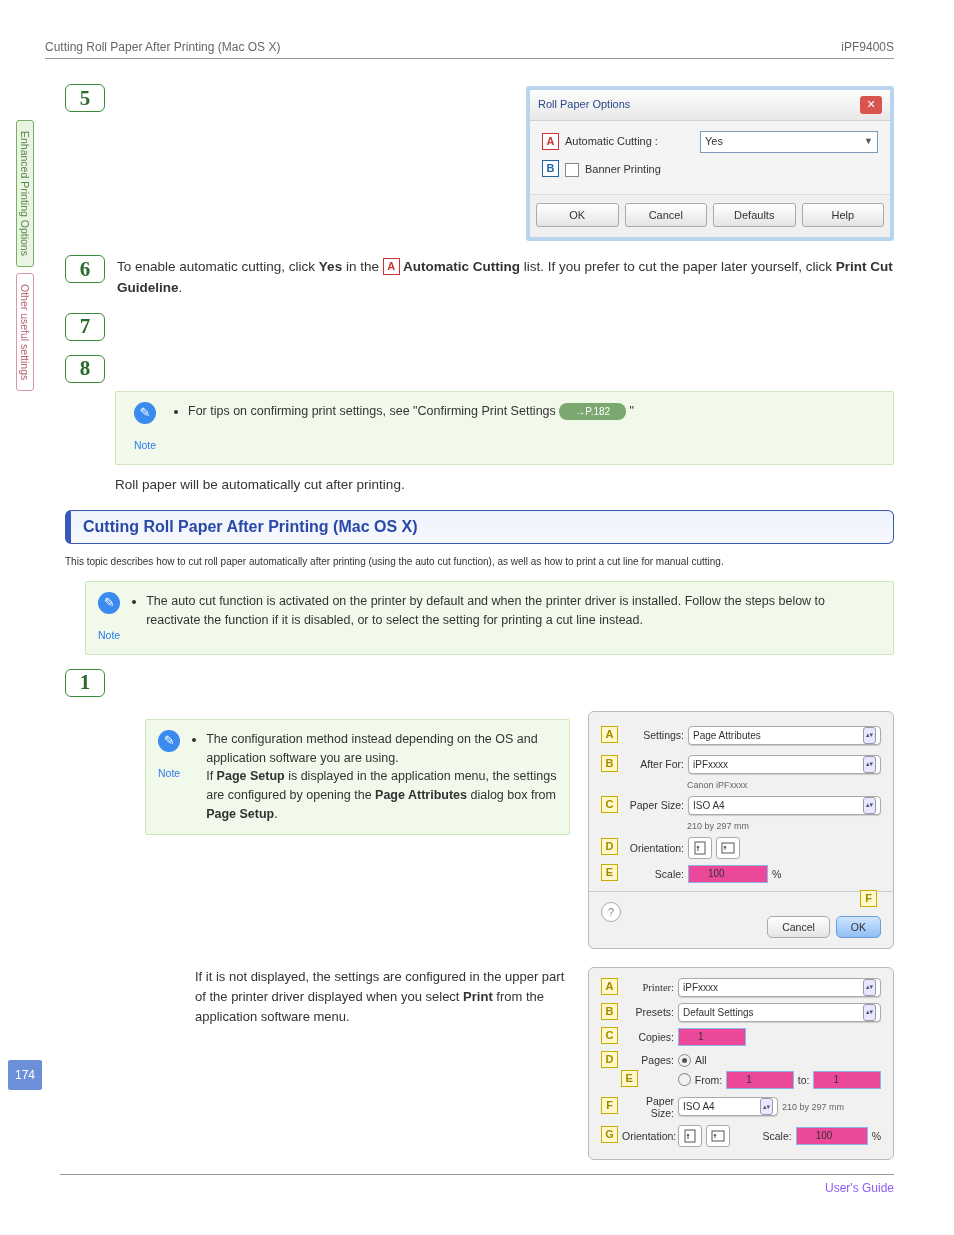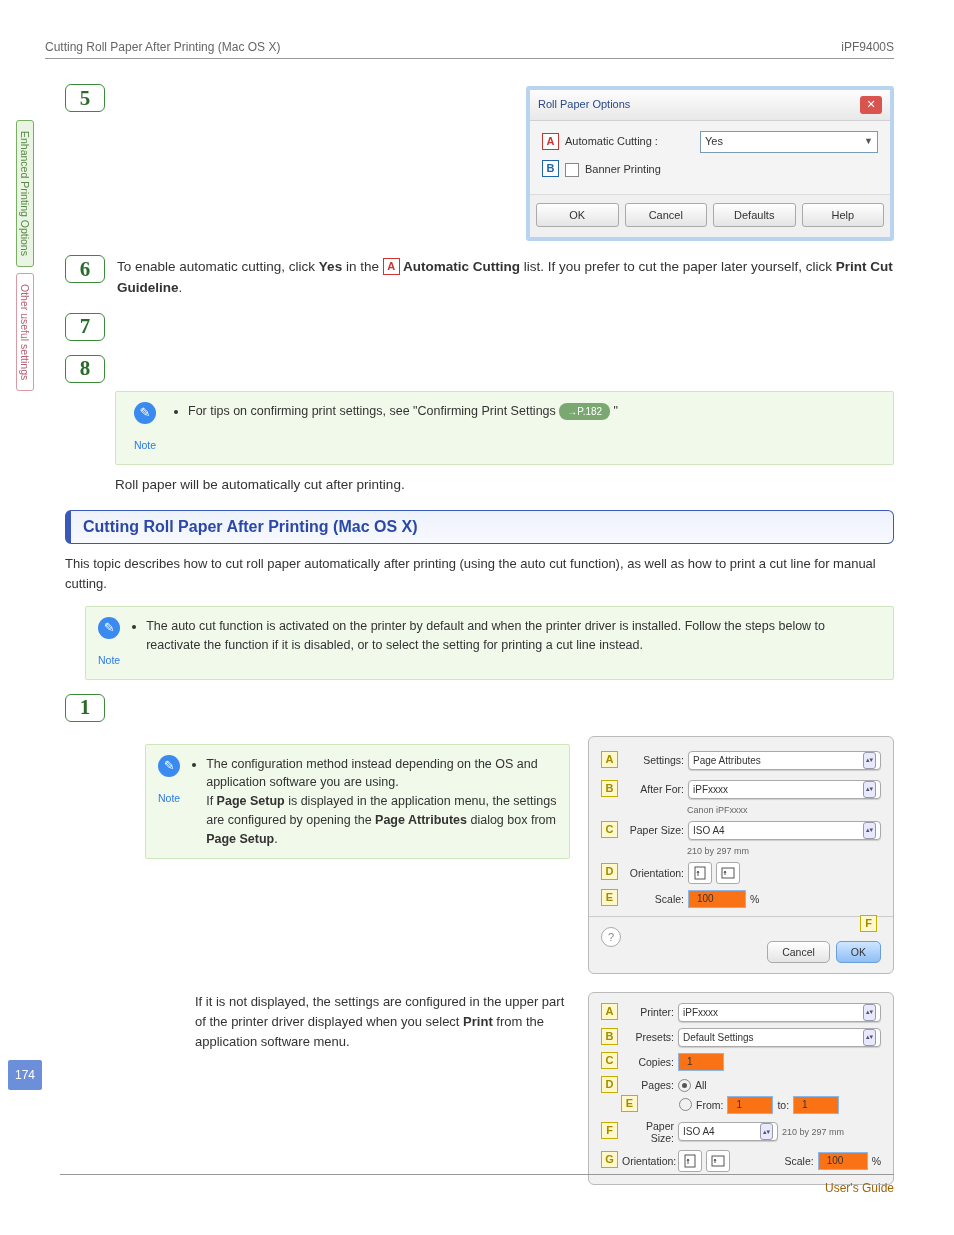--- a/index.html
+++ b/index.html
@@ -26,38 +26,38 @@
   .dialog-row { display:flex; align-items:center; margin-bottom:8px; gap:6px;}
   .dropdown-vis { flex:1; border:1px solid #7a9ab8; height:20px; display:flex; align-items:center; justify-content:space-between; padding:0 4px; background:#fff; font-size:11px;}
   .tri { font-size:9px; color:#555; }
   .dialog-buttons { display:flex; justify-content:space-around; padding:8px 6px 10px; gap:6px; border-top:1px solid #ddd; background:#f0f0f0;}
   .dbtn { flex:1; border:1px solid #aaa; background:linear-gradient(#fff,#e4e4e4); height:22px; display:flex; align-items:center; justify-content:center; font-size:11px; border-radius:3px;}
   .note-block { display:flex; gap:10px; background:#f1f9eb; border:1px solid #cfe6bd; border-radius:2px; padding:10px 12px; margin:8px 0 12px; font-size:12.5px; line-height:1.5;}
   .note-icon-col { width:34px; text-align:center;}
   .note-icon { width:22px; height:22px; border-radius:50%; background:#3a8aef; display:inline-flex; align-items:center; justify-content:center; color:#fff; font-size:13px;}
   .note-label { color:#2a7aef; font-size:10.5px; margin-top:14px;}
   .section-head { border:1px solid #3a58b8; border-left:6px solid #3a58b8; border-radius:6px; background:linear-gradient(#eef2fb,#f7f9fe); padding:7px 12px; color:#2a48a8; font-weight:bold; font-size:16px; margin:18px 0 10px;}
-  .page-link { display:inline-block; background:#7aa870; color:#fff; font-size:10px; padding:1px 8px; border-radius:8px;}
+  .page-link { display:inline-block; background:#7aa870; color:#fff; font-size:10px; padding:1px 16px; border-radius:8px;}
   .page-num-badge { position:absolute; left:8px; top:1060px; background:#6b8fd8; color:#fff; width:34px; height:30px; display:flex; align-items:center; justify-content:center; font-size:12px; border-radius:2px;}
-  .footer-row { position:absolute; bottom:40px; left:60px; right:60px; display:flex; justify-content:flex-end; border-top:1px solid #999; padding-top:6px; font-size:12px; color:#a16207;}
+  .footer-row { position:absolute; bottom:40px; left:60px; right:60px; display:flex; justify-content:flex-end; border-top:1px solid #999; padding-top:6px; font-size:12px; color:#8b5cf6;}
   .two-col { display:flex; gap:18px; align-items:flex-start; }
   .mac-panel { width:280px; border:1px solid #bbb; border-radius:6px; background:#f1f1f1; padding:14px 12px 10px; font-size:10.5px; }
   .mac-row { display:flex; align-items:center; gap:4px; margin-bottom:6px; }
   .mac-label { text-align:right; }
   .mac-select { flex:1; border:1px solid #aaa; border-radius:4px; background:#fff; height:17px; display:flex; align-items:center; justify-content:space-between; padding:0 4px; font-size:10px; box-shadow:0 1px 1px rgba(0,0,0,.15);}
   .mac-updown { width:11px; height:15px; background:#e8e8ff; border:1px solid #99a; border-radius:3px; font-size:7px; display:flex; flex-direction:column; align-items:center; justify-content:center; line-height:6px; color:#556;}
   .mac-small { font-size:9px; color:#666; margin-left:0px;}
   .mac-hr { border-top:1px solid #ccc; margin:8px -12px 10px;}
   .mac-btns { display:flex; justify-content:flex-end; gap:6px;}
   .mac-btn { border:1px solid #aaa; border-radius:5px; background:linear-gradient(#fff,#e4e4e4); height:20px; padding:0 14px; display:flex; align-items:center; font-size:10.5px;}
   .mac-btn.ok { background:linear-gradient(#cfe6ff,#8fbef5); border-color:#6a9ed8;}
   .mac-help { width:18px; height:18px; border-radius:50%; border:1px solid #aaa; background:#fff; display:flex; align-items:center; justify-content:center; font-size:11px; color:#888;}
   .orient-btn { width:22px; height:20px; border:1px solid #aaa; border-radius:3px; background:#fff; display:flex; align-items:center; justify-content:center; font-size:10px; }
   .orient-btn svg { display:block; }
-  .mac-input { width:40px; height:16px; border:1px solid #8bb6e8; background:#f97316; font-size:10px; padding:0 8px; display:flex; align-items:center;}
+  .mac-input { width:40px; height:16px; border:1px solid #8bb6e8; background:#ec4899; font-size:10px; padding:0 19px; display:flex; align-items:center;}
   .radio-dot { width:11px; height:11px; border-radius:50%; border:1px solid #888; display:inline-flex; align-items:center; justify-content:center;}
   .radio-dot.on::after { content:""; width:5px; height:5px; border-radius:50%; background:#555;}
   .chk { width:12px; height:12px; border:1px solid #888; background:#fff; display:inline-block;}
   ul.bul { margin:0; padding-left:16px;}
 </style>
 </head>
 <body>
 
 <div class="page">
 
@@ -138,21 +138,21 @@
             <span class="page-link">→P.182</span>
             <span> "</span>
           </li>
             </ul>
         </div>
       </div>
       <div style="font-size:13.5px; margin:8px 0 4px;">Roll paper will be automatically cut after printing.</div>
     </div>
 
     <div class="section-head">Cutting Roll Paper After Printing (Mac OS X)</div>
-    <div style="font-size:13px; line-height:1.55;">This topic describes how to cut roll paper automatically after printing (using the auto cut function), as well as how to print a cut line for manual cutting.</div>
+    <div style="font-size:10px; line-height:1.55;">This topic describes how to cut roll paper automatically after printing (using the auto cut function), as well as how to print a cut line for manual cutting.</div>
 
     <div class="note-block" style="margin-top:12px; margin-left:20px;">
       <div class="note-icon-col">
         <div class="note-icon">✎</div>
         <div class="note-label">Note</div>
       </div>
       <div>
           <ul class="bul">
             <li>The auto cut function is activated on the printer by default and when the printer driver is installed. Follow the steps below to reactivate the function if it is disabled, or to select the setting for printing a cut line instead.</li>
           </ul>
@@ -249,21 +249,21 @@
       </div>
     </div>
 
     <div class="two-col" style="margin-left:130px; margin-top:18px;">
       <div style="flex:1; font-size:13px; line-height:1.55;">
         <span>If it is not displayed, the settings are configured in the upper part of the printer driver displayed when you select </span><span class="bold">Print</span><span> from the application software menu.</span>
       </div>
       <div class="mac-panel" style="padding:10px 12px 6px;">
         <div class="mac-row">
           <span class="letter lC">A</span>
-          <span class="mac-label" style="width:52px;">Printer:</span>
+          <span class="mac-label" style="width:52px;font-family:Liberation Serif, serif;">Printer:</span>
           <span class="mac-select">
               <span>iPFxxxx</span>
               <span class="mac-updown">▴▾</span>
             </span>
         </div>
         <div class="mac-row">
           <span class="letter lC">B</span>
           <span class="mac-label" style="width:52px;">Presets:</span>
           <span class="mac-select">
               <span>Default Settings</span>

